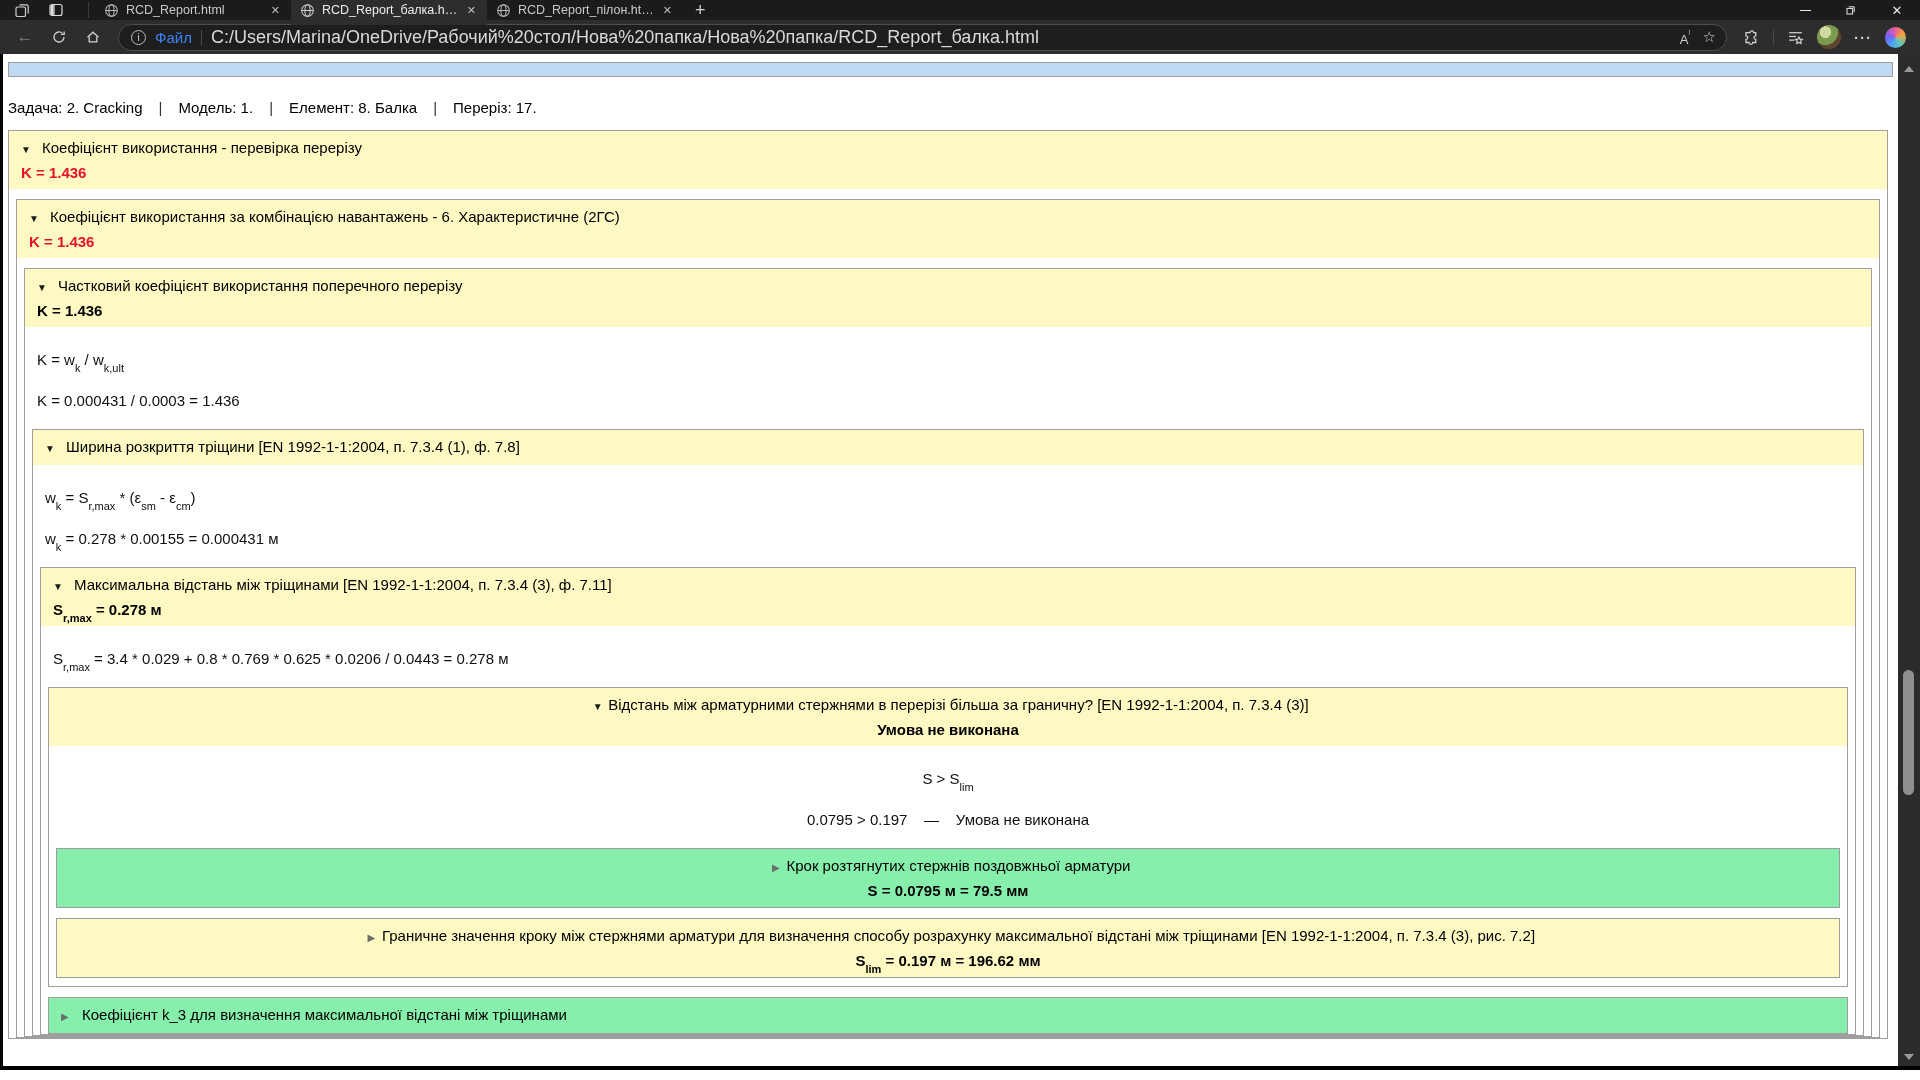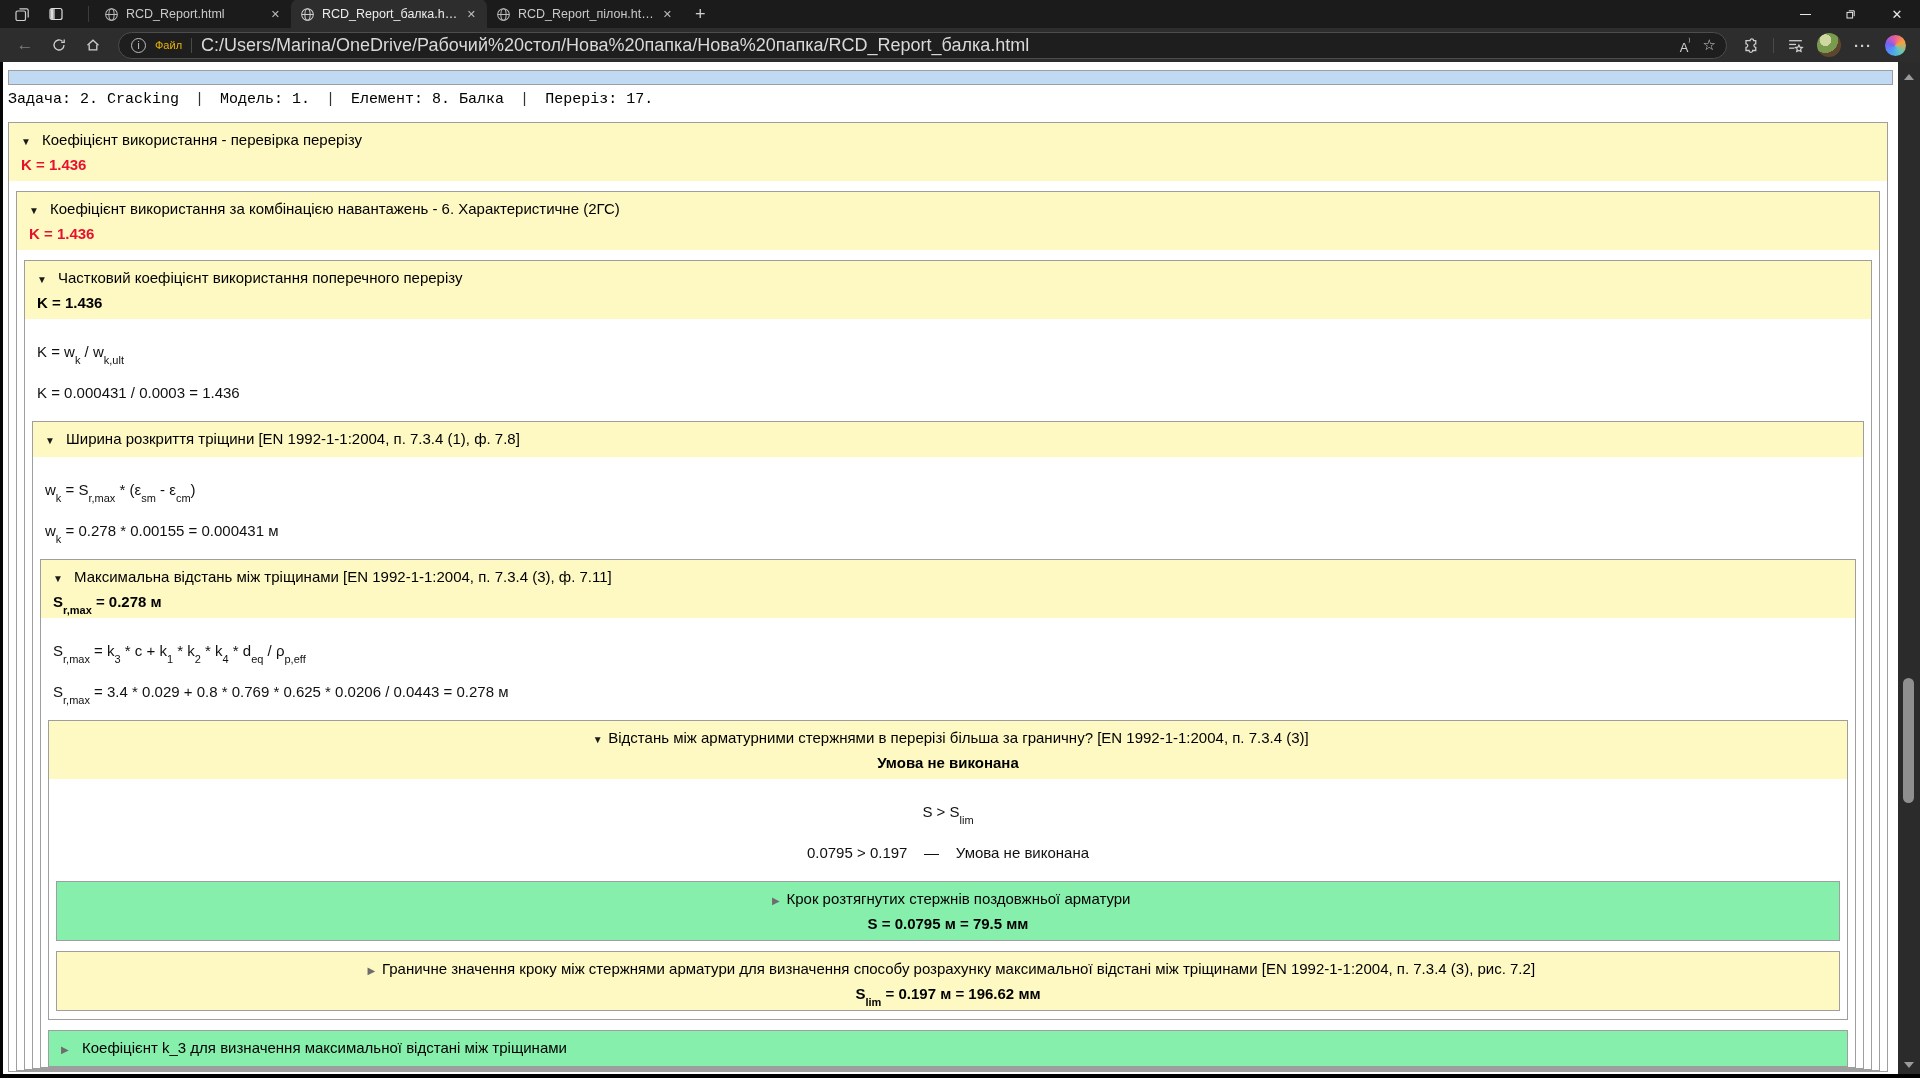--- a/index.html
+++ b/index.html
@@ -1,20 +1,20 @@
 <!DOCTYPE html>
 <html><head>
 <meta charset="utf-8">
 <style>
   * { margin:0; padding:0; box-sizing:border-box; }
   html,body { width:1920px; height:1080px; overflow:hidden; background:#fff;
               font-family:"Liberation Sans", sans-serif; }
 
   
-  .titlebar { height:28px; background:#1b1b1b; display:flex; align-items:center; position:relative; }
+  .titlebar { height:20px; background:#1b1b1b; display:flex; align-items:center; position:relative; }
   .tb-left { display:flex; align-items:center; padding-left:12px; gap:14px; }
   .tbicon { display:flex; align-items:center; justify-content:center; width:20px; height:20px; }
   .tb-sep { width:1px; height:16px; background:#3c3c3c; margin:0 6px 0 8px; }
   .tabs { display:flex; height:30px; align-items:flex-end; }
   .tab { width:196px; height:30px; display:flex; align-items:center; gap:7px; padding:0 9px;
          color:#c9c9c9; font-size:12.5px; }
   .tab.active { background:#2d2d2d; border-radius:8px 8px 0 0; color:#ececec; }
   .tab-label { flex:1; white-space:nowrap; overflow:hidden; text-overflow:ellipsis; }
   .tab-close { font-size:11px; color:#bdbdbd; padding:0 2px; }
   .newtab { font-size:18px; color:#cfcfcf; margin-left:12px; line-height:18px; }
@@ -23,42 +23,42 @@
   .glyph-min { width:11px; height:1px; background:#e7e7e7; display:inline-block; }
   .glyph-close { font-size:13px; }
 
   .toolbar { height:34px; background:#2d2d2d; display:flex; align-items:center; padding:0 10px; gap:4px; }
   .nav-btn { width:30px; text-align:center; display:flex; align-items:center; justify-content:center; }
   .back-glyph { color:#7f7f7f; font-size:17px; }
   .pill { flex:1; height:27px; background:#1e1e1e; border:1px solid #4d4d4d; border-radius:14px;
           display:flex; align-items:center; padding:0 10px 0 12px; gap:9px; margin:0 6px; min-width:0; }
   .info-circ { width:15px; height:15px; border:1px solid #bdbdbd; border-radius:50%; color:#cfcfcf;
                font-size:10px; display:flex; align-items:center; justify-content:center; flex:none; }
-  .scheme { font-size:11px; color:#eab308; flex:none; }
+  .scheme { font-size:15px; color:#3b82f6; flex:none; }
   .pill-sep { width:1px; height:15px; background:#4a4a4a; flex:none; }
   .url { font-size:18px; color:#d9d9d9; flex:1; white-space:nowrap; overflow:hidden; }
   .pill-right { display:flex; align-items:center; gap:12px; flex:none; color:#cfcfcf; }
   .read-aloud { font-size:13px; color:#cfcfcf; }
   .read-aloud .arc { font-size:9px; vertical-align:6px; }
   .star { font-size:15px; color:#cfcfcf; }
   .tbar-right { display:flex; align-items:center; gap:13px; padding:0 4px 0 6px; }
   .avatar { width:24px; height:24px; border-radius:50%; flex:none;
             background:radial-gradient(circle at 35% 30%, #cfd8a0 0 25%, #7a9a4e 26% 55%, #5d4630 56% 100%); }
   .copilot { width:21px; height:21px; border-radius:50%; flex:none;
              background:conic-gradient(from 210deg, #4b9ef7, #7a5ff5, #e85aa0, #f6a23b, #64c8b4, #4b9ef7); }
   .dots { font-size:15px; color:#d0d0d0; letter-spacing:1px; font-weight:bold; }
 
   
   .viewport { position:relative; height:1016px; background:#fff; overflow:hidden; }
   .leftedge { position:absolute; left:0; top:0; width:3px; height:100%; background:#050505; z-index:6; }
   .bottomedge { position:absolute; left:0; bottom:0; width:100%; height:4px; background:#000; z-index:6; }
   .content { padding:8px 0 0 8px; margin-right:27px; color:#000; }
 
   .clip-bar { height:15px; background:#c0daf4; border:1px solid #9e9e9e; }
-  .meta { margin-top:6px; font-size:15px; line-height:17px; color:#000;font-family:Liberation Mono, monospace; }
+  .meta { margin-top:22px; font-size:15px; line-height:17px; color:#000; }
   .meta .sep { margin:0 16px; color:#333; }
 
   .sec { border:1px solid #9e9e9e; background:#fff; }
   .sec.root { margin:14px 5px 0 0; }
   .sec .sec { margin:10px 7px 0 7px; }
   .formula + .sec { margin-top:20px; }
   .sec.closing { padding-bottom:8px;text-align:center; }
 
   .hdr { background:#fef9c3; padding:8px 12px; cursor:default; }
   .hdr.light { background:#86efac; }
@@ -236,21 +236,20 @@
               <div class="t"><span class="tri">▼</span><span>Ширина розкриття тріщини [EN 1992-1-1:2004, п. 7.3.4 (1), ф. 7.8]</span></div>
             </header>
             <p class="formula">w<sub>k</sub> = S<sub>r,max</sub> * (ε<sub>sm</sub> - ε<sub>cm</sub>)</p>
             <p class="formula">w<sub>k</sub> = 0.278 * 0.00155 = 0.000431 м</p>
 
             <section class="sec">
               <header class="hdr">
                 <div class="t"><span class="tri">▼</span><span>Максимальна відстань між тріщинами [EN 1992-1-1:2004, п. 7.3.4 (3), ф. 7.11]</span></div>
                 <div class="v">S<sub>r,max</sub> = 0.278 м</div>
               </header>
-              <p class="formula">S<sub>r,max</sub> = k<sub>3</sub> * c + k<sub>1</sub> * k<sub>2</sub> * k<sub>4</sub> * d<sub>eq</sub> / ρ<sub>p,eff</sub></p>
               <p class="formula">S<sub>r,max</sub> = 3.4 * 0.029 + 0.8 * 0.769 * 0.625 * 0.0206 / 0.0443 = 0.278 м</p>
 
               <section class="sec closing">
                 <header class="hdr">
                   <div class="t"><span class="tri">▼</span><span>Відстань між арматурними стержнями в перерізі більша за граничну? [EN 1992-1-1:2004, п. 7.3.4 (3)]</span></div>
                   <div class="v">Умова не виконана</div>
                 </header>
                 <p class="formula">S &gt; S<sub>lim</sub></p>
                 <p class="formula">0.0795 &gt; 0.197    —    Умова не виконана</p>
 

